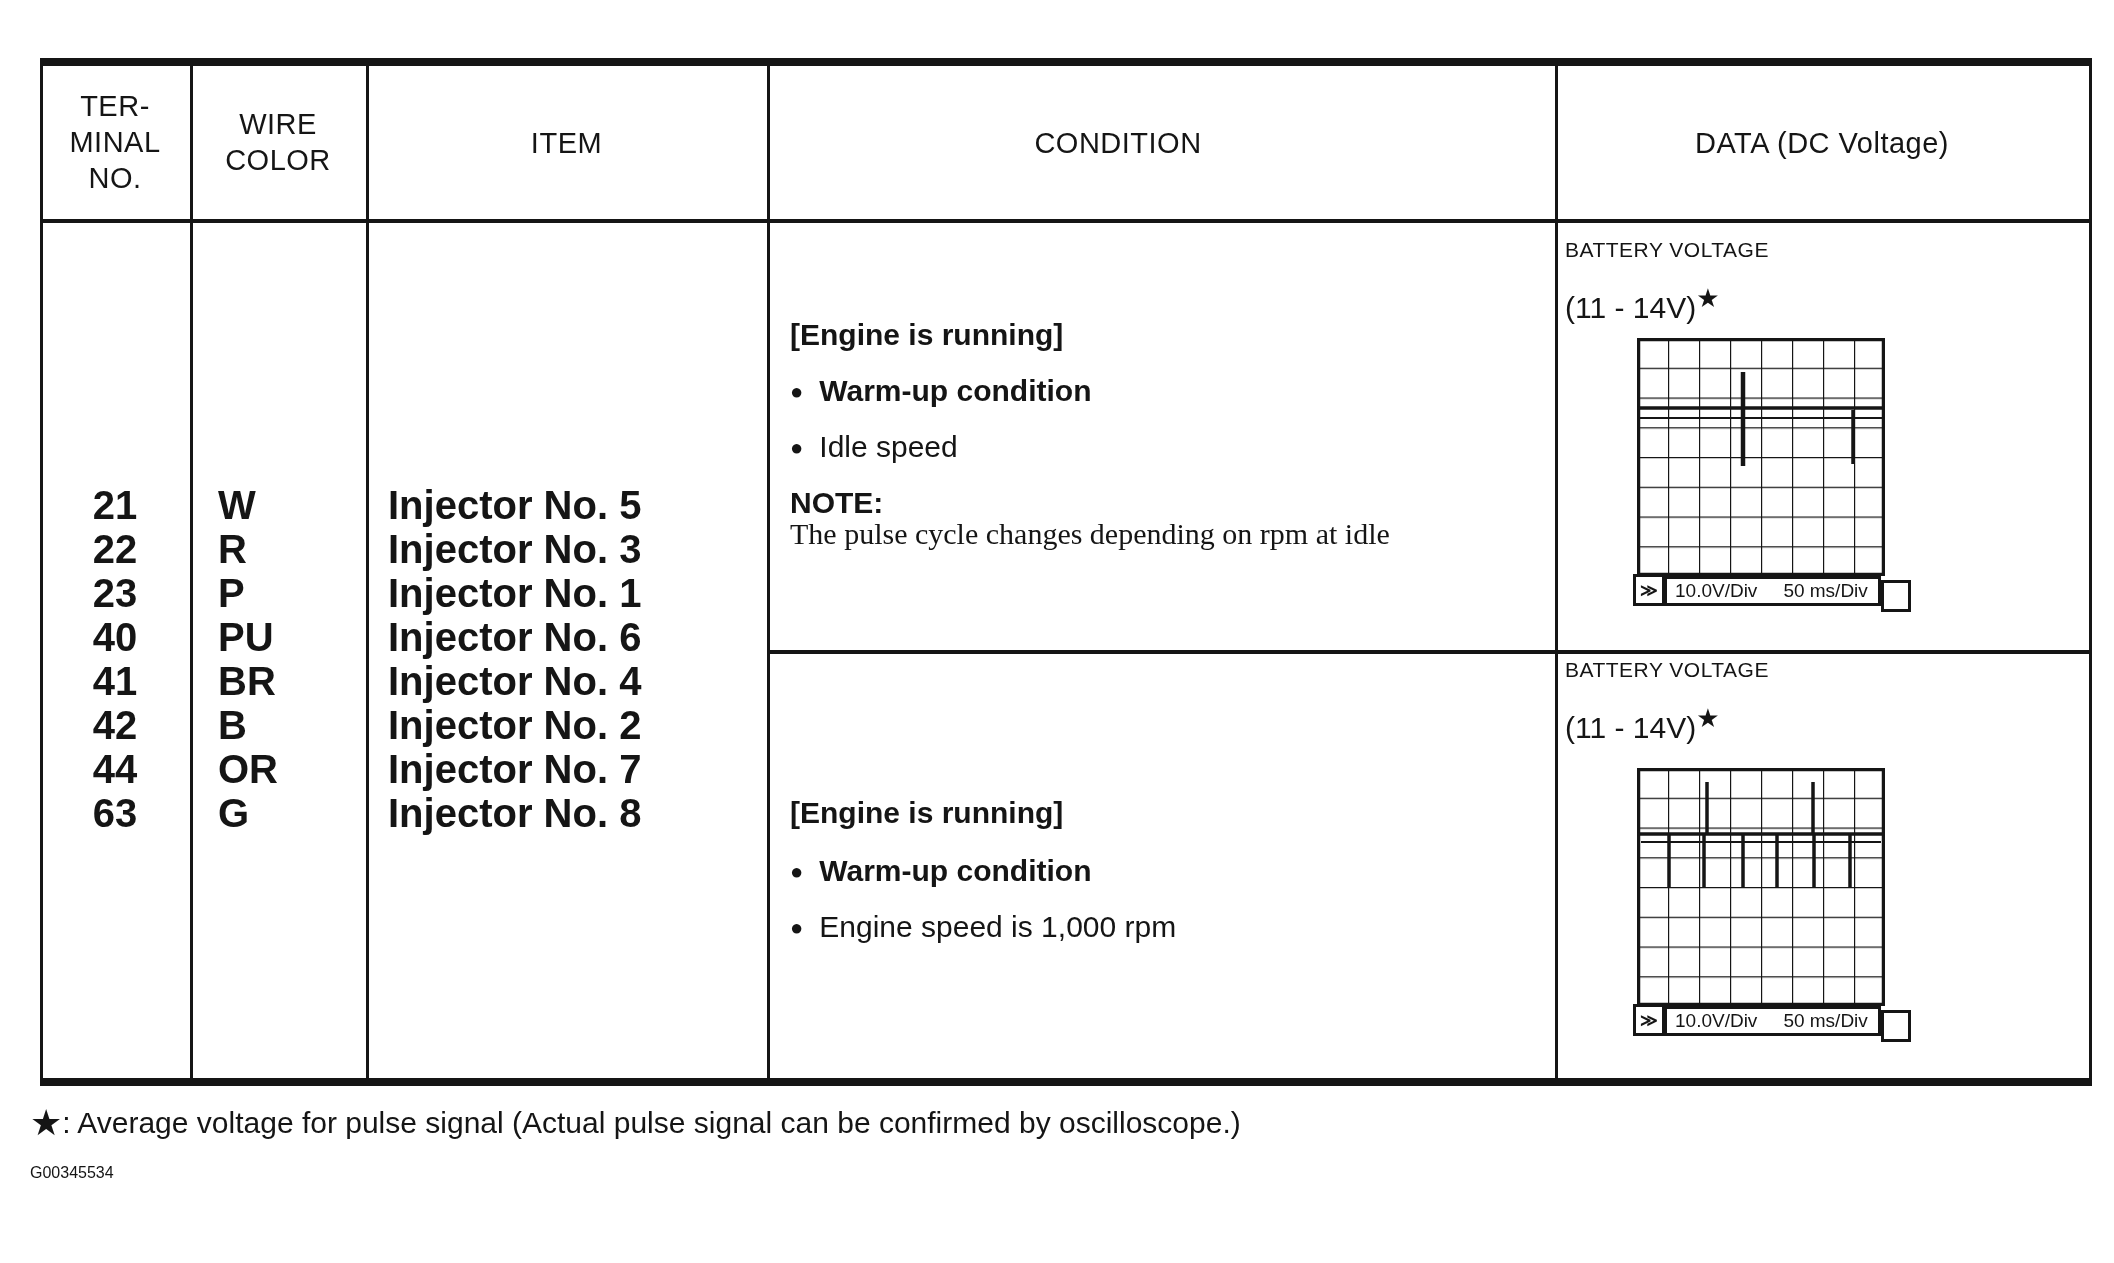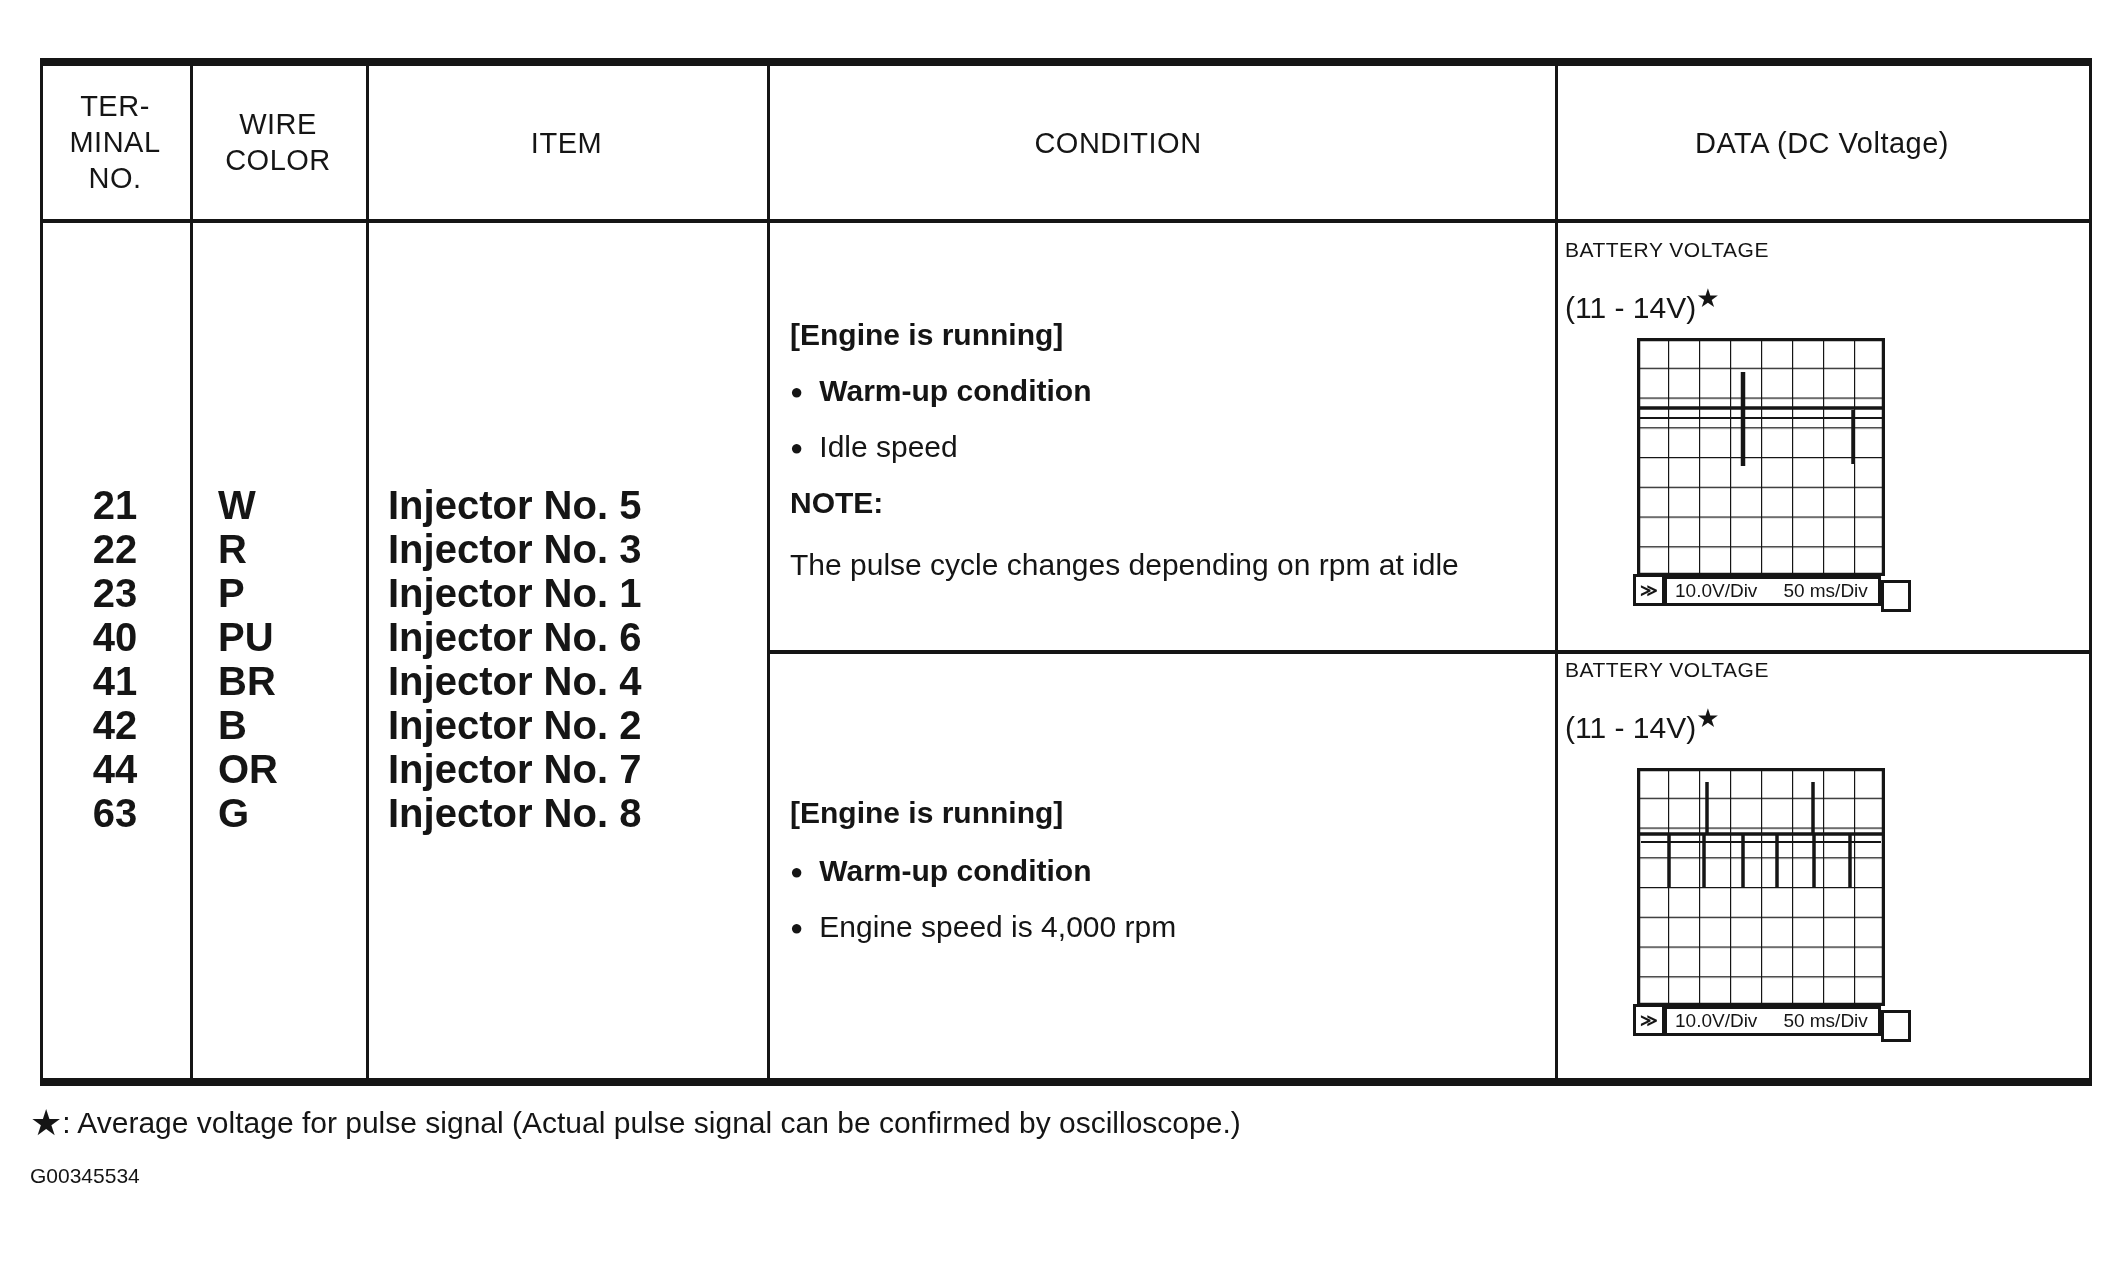--- a/index.html
+++ b/index.html
@@ -33,21 +33,21 @@
   .scope-label-box {
     border:3px solid #151515; border-left-width:2px; height:24px; margin-top:2px;
     display:flex; align-items:center; gap:26px;
     padding:0 10px 0 8px; font-size:19px; font-weight:normal; background:#fff;
   }
   .scope-end-box {
     border:3px solid #151515; width:24px; height:26px; margin-top:6px; background:#fff;
   }
   .foot { position:absolute; font-size:30px; white-space:nowrap; }
   .foot .star { font-size:36px; vertical-align:-2px; }
-  .figid { position:absolute; font-size:21px; }
+  .figid { position:absolute; font-size:16px; }
 </style>
 </head>
 <body>
 
 <div class="line" style="left:40px;  top:58px;   width:2052px; height:8px;"></div>
 <div class="line" style="left:40px;  top:219px;  width:2052px; height:4px;"></div>
 <div class="line" style="left:40px;  top:1078px; width:2052px; height:8px;"></div>
 <div class="line" style="left:40px;  top:58px;   width:3px;  height:1028px;"></div>
 <div class="line" style="left:2089px;top:58px;   width:3px;  height:1028px;"></div>
 <div class="line" style="left:190px; top:62px; width:3px; height:1016px;"></div>
@@ -103,28 +103,28 @@
 </div>
 
 <div class="bullet-line b" style="left:790px; top:318px;">[Engine is running]</div>
 <div class="bullet-line b" style="left:790px; top:374px;">
   <span class="bullet-dot">●</span><span>Warm-up condition</span>
 </div>
 <div class="bullet-line" style="left:790px; top:430px;">
   <span class="bullet-dot">●</span><span>Idle speed</span>
 </div>
 <div class="bullet-line b" style="left:790px; top:486px;">NOTE:</div>
-<div class="bullet-line" style="left:790px; top:548px;">The pulse cycle changes depending on rpm at idle</div>
+<div class="bullet-line" style="left:790px; top:517px;font-family:Liberation Serif, serif;">The pulse cycle changes depending on rpm at idle</div>
 
 <div class="bullet-line b" style="left:790px; top:796px;">[Engine is running]</div>
 <div class="bullet-line b" style="left:790px; top:854px;">
   <span class="bullet-dot">●</span><span>Warm-up condition</span>
 </div>
 <div class="bullet-line" style="left:790px; top:910px;">
-  <span class="bullet-dot">●</span><span>Engine speed is 4,000 rpm</span>
+  <span class="bullet-dot">●</span><span>Engine speed is 1,000 rpm</span>
 </div>
 
 <div class="scope-title" style="left:1565px; top:238px;">BATTERY VOLTAGE</div>
 <div class="scope-range" style="left:1565px; top:283px;">
   <span>(11 - 14V)</span><sup>★</sup>
 </div>
 
 <svg class="abs" style="left:1637px; top:338px;" width="248" height="238" viewBox="0 0 248 238">
   <defs>
     <pattern id="grid1" width="31" height="29.75" patternUnits="userSpaceOnUse">

